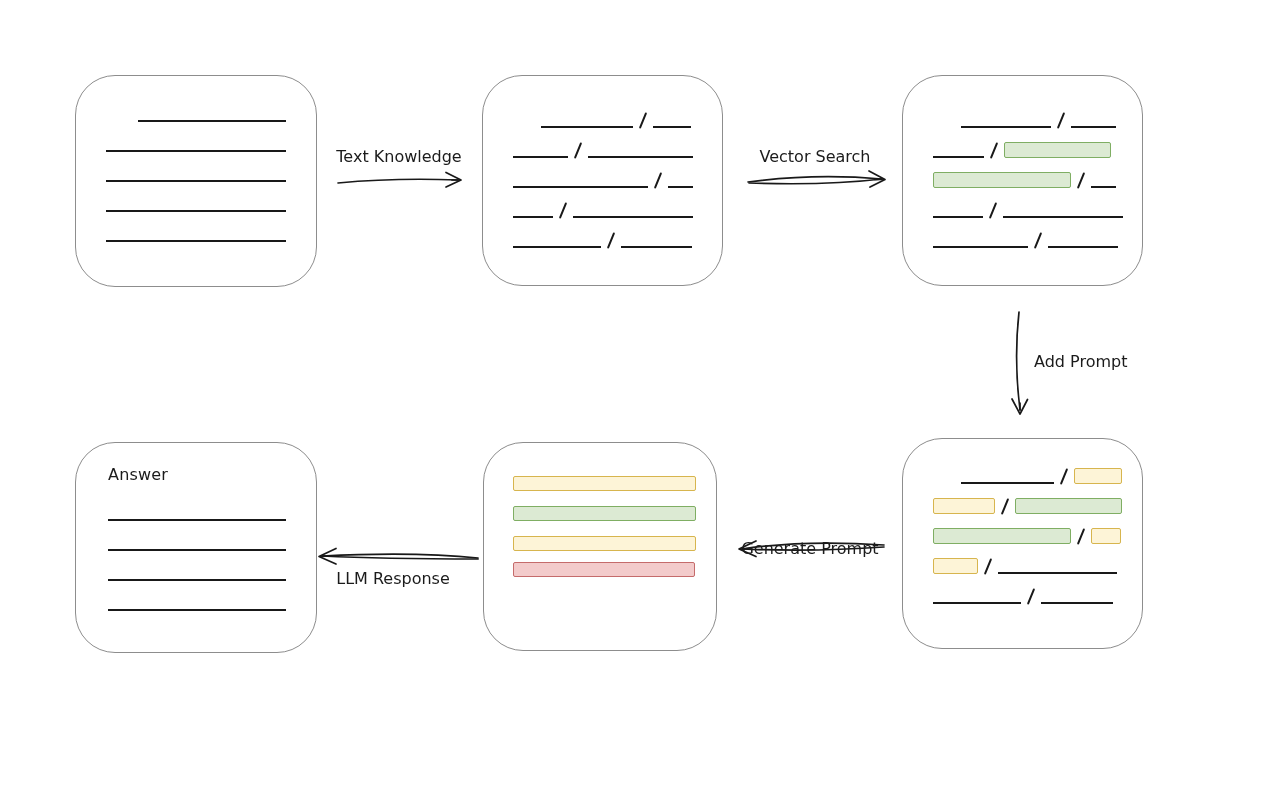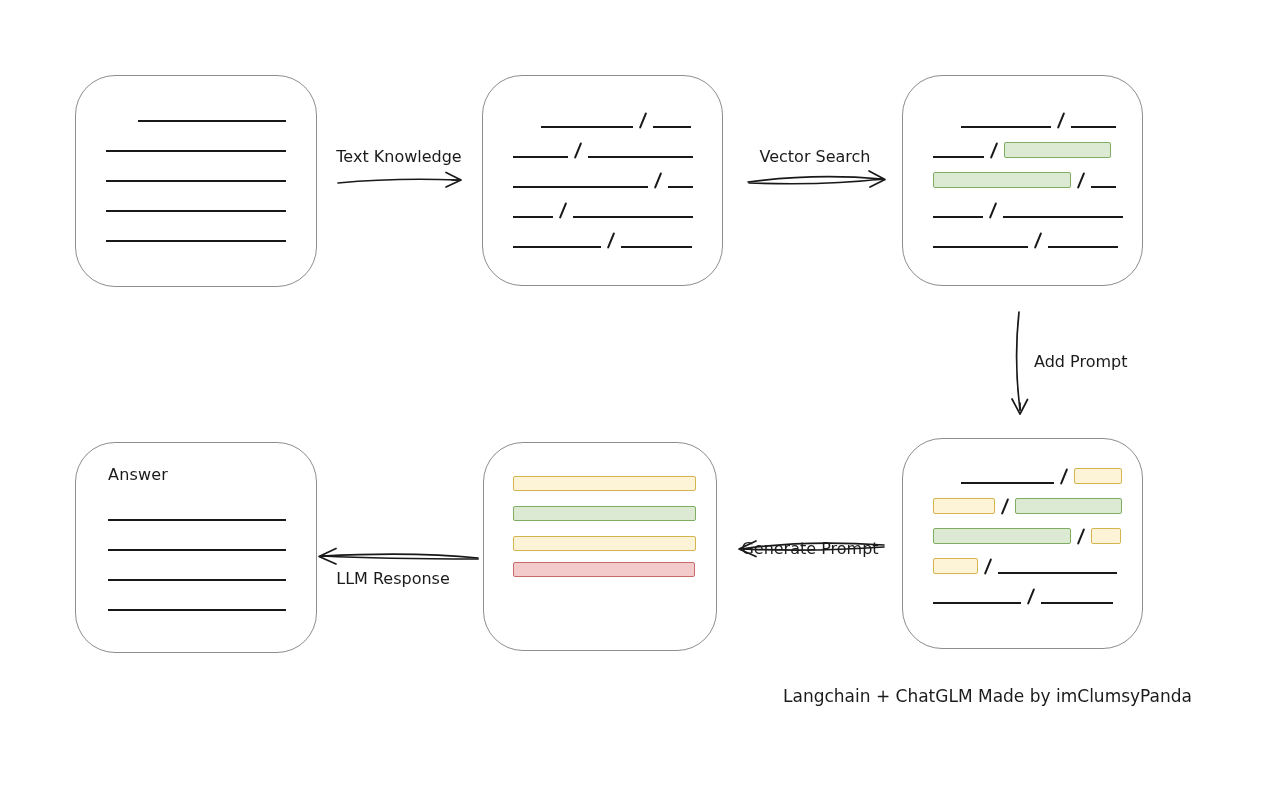--- a/index.html
+++ b/index.html
@@ -231,14 +231,13 @@
         </div>
       </div>
   </div>
 
   <div class="arrow-label" id="lbl-text-splitter">Text Knowledge</div>
   <div class="arrow-label" id="lbl-vector-search">Vector Search</div>
   <div class="arrow-label" id="lbl-add-context">Add Prompt</div>
   <div class="arrow-label" id="lbl-generate-prompt">Generate Prompt</div>
   <div class="arrow-label" id="lbl-llm-response">LLM Response</div>
 
-  <div class="caption">Langchain + ChatGLM Made by imClumsyPanda</div>
 </div>
 
 </body></html>

